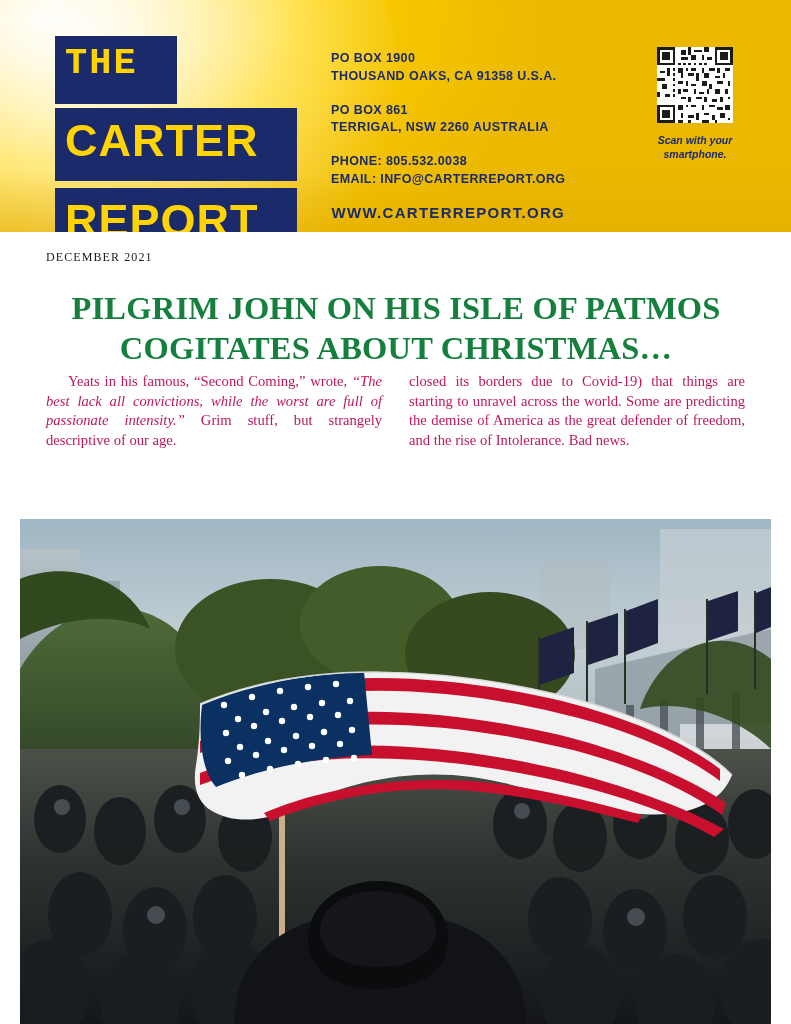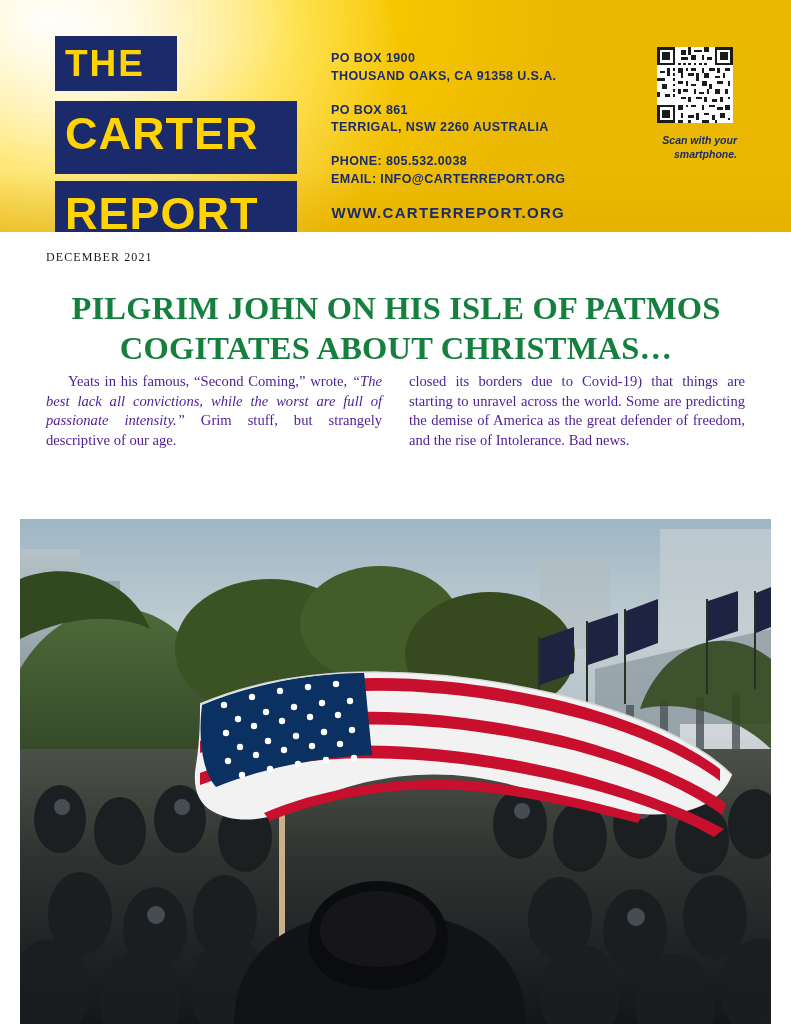--- a/index.html
+++ b/index.html
@@ -61,22 +61,23 @@
     font-family: "Liberation Sans", sans-serif;
     font-weight: bold;
     letter-spacing: 2px;
     line-height: 1;
     display: block;
     text-align: left;
   }
   .logo-the {
     width: 112px;
     font-size: 37px;
-    padding: 9px 0 9px 10px;
-    margin-bottom: 10px;
+    padding: 9px 0 22px 10px;
+    margin-bottom: 4px;
+    font-family: Liberation Mono, monospace;
   }
   .logo-carter {
     width: 232px;
     font-size: 45px;
     padding: 10px 0 18px 10px;
     margin-bottom: 7px;
     letter-spacing: 1px;
   }
   .logo-report {
     width: 232px;
@@ -120,21 +121,20 @@
     background: #ffffff;
   }
   .qr-caption {
     margin-top: 11px;
     font-family: "Liberation Sans", sans-serif;
     font-style: italic;
     font-weight: bold;
     font-size: 10.5px;
     color: #1b2a6b;
     line-height: 1.3;
-    text-align: right;
   }
 
   
   .issue-date {
     position: absolute;
     left: 46px;
     top: 250px;
     font-family: "Liberation Serif", serif;
     font-size: 12px;
     letter-spacing: 1.1px;
@@ -161,21 +161,21 @@
     top: 372px;
     width: 700px;
     display: flex;
     gap: 27px;
   }
   .col {
     width: 336px;
     font-family: "Liberation Serif", serif;
     font-size: 14.6px;
     line-height: 1.35;
-    color: #4c1d95;
+    color: #be185d;
     text-align: justify;
   }
   .col p { margin: 0; }
   .col p.indent { text-indent: 22px; }
   .col .em { font-style: italic; }
 
   
   .photo {
     position: absolute;
     left: 20px;

